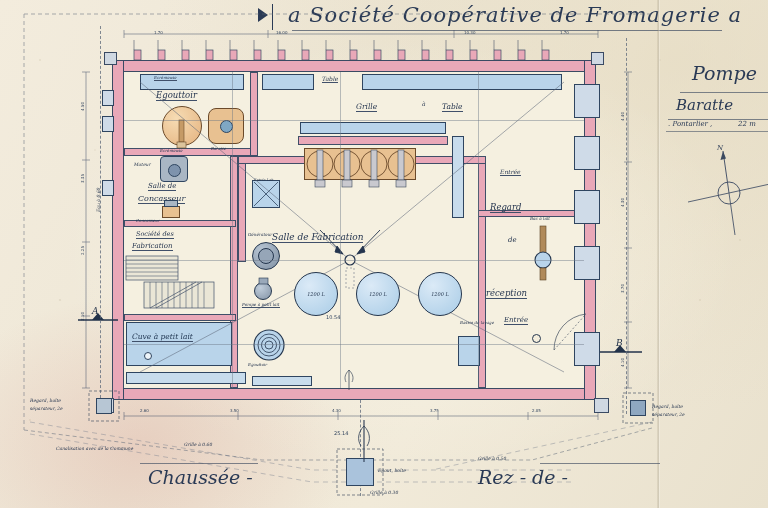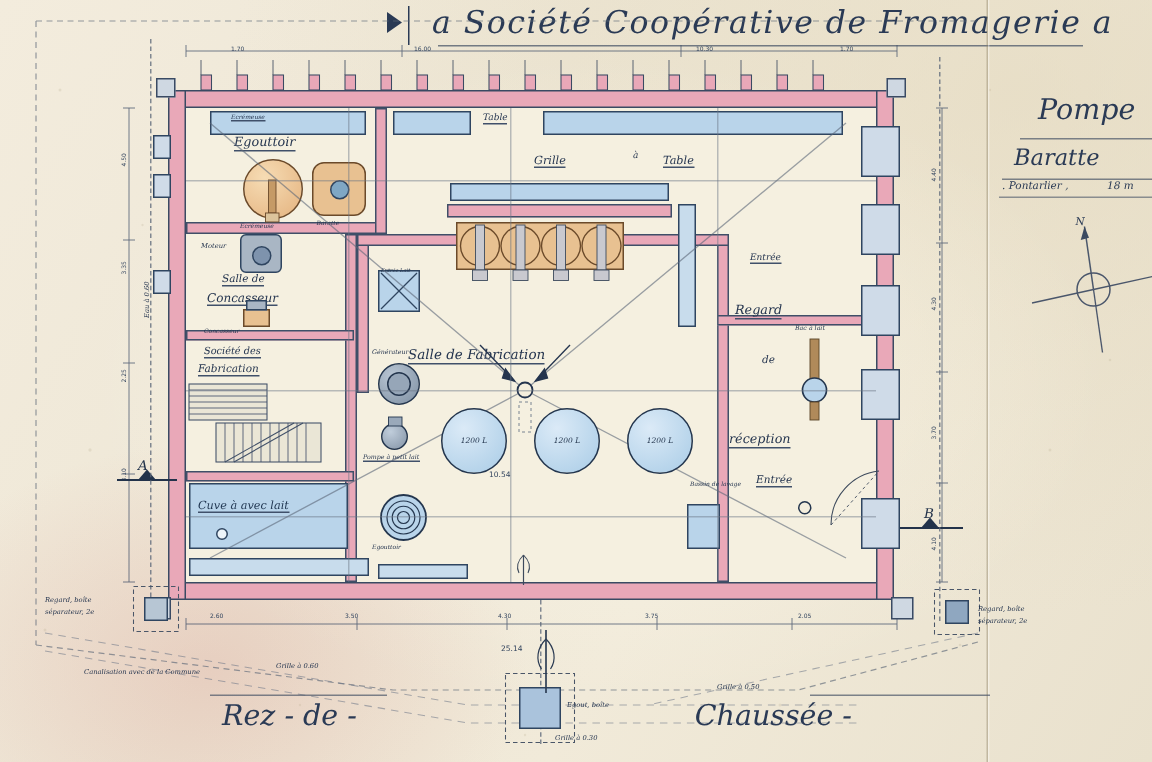--- a/index.html
+++ b/index.html
@@ -105,21 +105,21 @@
   <div id="title" class="hand">a Société Coopérative de Fromagerie a</div>
   <div id="title-rule"></div>
 
   <div id="fold-line"></div>
 
   <div id="plans" class="hand">Pompe</div>
   <div id="plans-rule"></div>
   <div id="echelle" class="hand">Baratte</div>
   <div id="echelle-rule"></div>
   <div id="pontarlier" class="hand">. Pontarlier ,</div>
-  <div id="datestamp" class="hand">18 m</div>
+  <div id="datestamp" class="hand">22 m</div>
   <div id="pont-rule"></div>
 
   <svg id="compass" viewBox="0 0 74 76">
     <circle cx="37" cy="48" r="11" fill="none" stroke="#4a566b" stroke-width="1"></circle>
     <line x1="37" y1="48" x2="31" y2="6" stroke="#4a566b" stroke-width="1"></line>
     <polygon points="31,6 28.5,15 34,13.5" fill="#3c4a60"></polygon>
     <line x1="37" y1="48" x2="43" y2="90" stroke="#4a566b" stroke-width=".9"></line>
     <line x1="37" y1="48" x2="-4" y2="57" stroke="#4a566b" stroke-width=".9"></line>
     <line x1="37" y1="48" x2="78" y2="39" stroke="#4a566b" stroke-width=".9"></line>
     <text x="25" y="5" font-size="7" font-family="DejaVu Serif" font-style="italic" fill="#2a3a55">N</text>
@@ -305,21 +305,21 @@
         <line x1="60" y1="26" x2="60" y2="52"></line>
           <line x1="66" y1="26" x2="66" y2="52"></line>
         <line x1="72" y1="26" x2="72" y2="52"></line>
           <line x1="78" y1="26" x2="78" y2="52"></line>
       </g>
       <line x1="24" y1="52" x2="70" y2="26" stroke="#3f4f68" stroke-width=".7"></line>
       <line x1="30" y1="52" x2="76" y2="26" stroke="#3f4f68" stroke-width=".7"></line>
     </svg>
 
     <div class="bluebox" style="left:14px;top:262px;width:106px;height:44px"></div>
-    <div class="lbl lbl-u hand" style="left:20px;top:272px;font-size:7.5px;color:#1f3550">Cuve à avec lait</div>
+    <div class="lbl lbl-u hand" style="left:20px;top:272px;font-size:7.5px;color:#1f3550">Cuve à petit lait</div>
     <div class="circ" style="left:32px;top:292px;width:8px;height:8px;background:#eef5fa;border:1px solid #2f4560"></div>
 
     <div class="bluebox" style="left:14px;top:312px;width:120px;height:12px;background:#c8dcec"></div>
     <div class="bluebox" style="left:140px;top:316px;width:60px;height:10px;background:#c8dcec"></div>
 
     <div class="lbl lbl-u hand" style="left:160px;top:172px;font-size:9px">Salle de Fabrication</div>
 
     <svg style="position:absolute;left:12px;top:12px;width:460px;height:316px">
       <g stroke="#5c6778" stroke-width=".9" fill="none" opacity=".6">
         <line x1="16" y1="10" x2="226" y2="188"></line>
@@ -497,16 +497,16 @@
   <div class="regard" style="left:56px;top:446px">Canalisation avec de la Commune</div>
   <div class="regard" style="left:378px;top:468px">Egout, boîte</div>
   <div class="regard" style="left:370px;top:490px">Grille à 0.30</div>
   <div class="regard" style="left:184px;top:442px">Grille à 0.60</div>
   <div class="regard" style="left:478px;top:456px">Grille à 0.50</div>
   <div class="regard" style="left:96px;top:212px;transform:rotate(-90deg);transform-origin:0 0">Eau à 0.60</div>
 
   <div class="bt-rule" style="left:140px;top:463px;width:118px;"></div>
   <div class="bt-rule" style="left:540px;top:463px;width:120px;"></div>
   <div id="bottom-title">
+    <span class="hand">Chaussée -</span>
     <span class="hand">Rez - de -</span>
-    <span class="hand">Chaussée -</span>
   </div>
 </div>
 
 </body></html>

